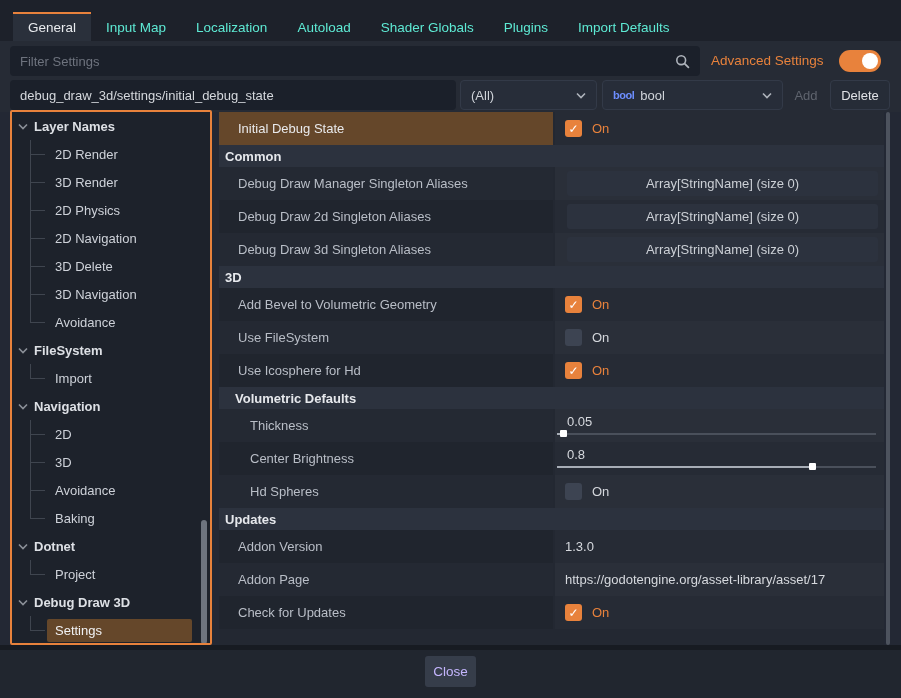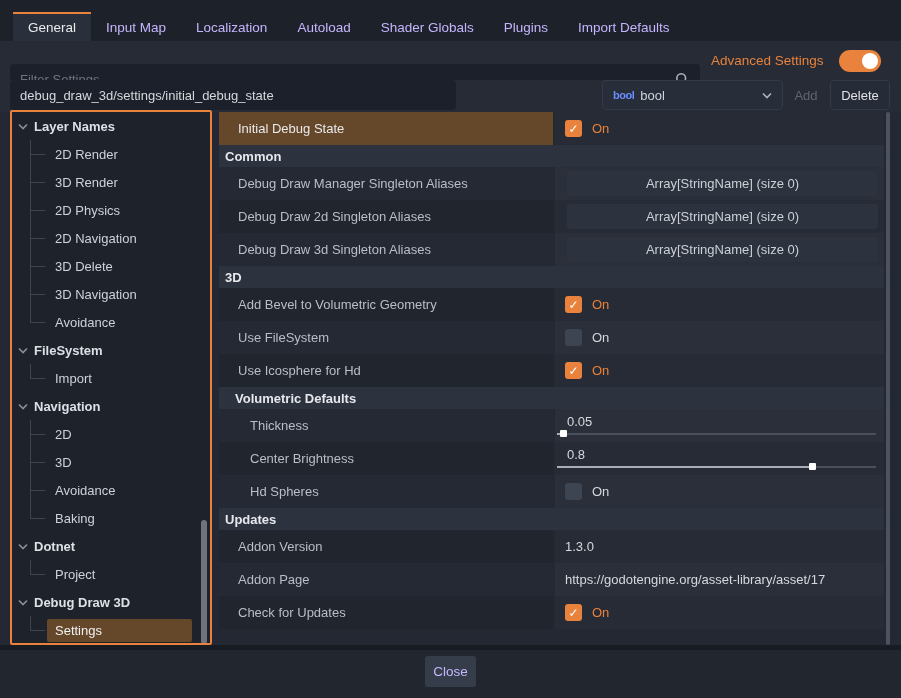--- a/index.html
+++ b/index.html
@@ -10,29 +10,29 @@
     color:#ced2d9;
     font-size:13px;
     position:relative;
   }
   .window { position:absolute; inset:0; }
 
   
   .tabstrip { position:absolute; left:0; top:0; width:901px; height:41px; background:#1d212a; }
   .tabbar { position:absolute; left:13px; top:12px; height:29px; display:flex; }
   .tab {
-    padding:0 15px; display:flex; align-items:center; color:#c4b5fd;
+    padding:0 15px; display:flex; align-items:center; color:#5eead4;
     border-top:2px solid transparent; cursor:default; font-size:13.5px;
   }
   .tab.active { background:#2a303b; color:#e9ebee; border-top:2px solid #e8823c; }
 
   
   .filter-row { position:absolute; left:0; top:41px; width:901px; height:39px; background:#262b35; }
   .filter-input {
-    position:absolute; left:10px; top:23px; width:690px; height:30px;
+    position:absolute; left:10px; top:5px; width:690px; height:30px;
     background:#1b202a; border-radius:4px; display:flex; align-items:center; padding:0 10px;
   }
   .filter-input .ph { color:#6e737e; flex:1; }
   .adv-label { position:absolute; left:711px; top:12px; color:#e8823c; font-size:13.5px; }
   .toggle {
     position:absolute; left:839px; top:9px; width:42px; height:22px; border-radius:11px; background:#e8823c;
   }
   .toggle .knob { position:absolute; right:3px; top:3px; width:16px; height:16px; border-radius:50%; background:#ffffff; }
 
   
@@ -167,20 +167,28 @@
     <span class="adv-label">Advanced Settings</span>
     <div class="toggle">
       <div class="knob"></div>
     </div>
   </div>
 
   <div class="prop-bar">
     <div class="name-input">
       <span>debug_draw_3d/settings/initial_debug_state</span>
     </div>
+    <div class="dropdown dd-cat">
+      <span>(All)</span>
+      <span class="chev">
+        <svg width="10" height="7" viewBox="0 0 10 7">
+            <polyline points="1,1.5 5,5.5 9,1.5" fill="none" stroke="#aeb3bb" stroke-width="1.6"></polyline>
+          </svg>
+      </span>
+    </div>
     <div class="dropdown dd-type">
       <span class="bool-glyph">bool</span>
       <span>bool</span>
       <span class="chev">
         <svg width="10" height="7" viewBox="0 0 10 7">
             <polyline points="1,1.5 5,5.5 9,1.5" fill="none" stroke="#aeb3bb" stroke-width="1.6"></polyline>
           </svg>
       </span>
     </div>
     <div class="btn-add">Add</div>

